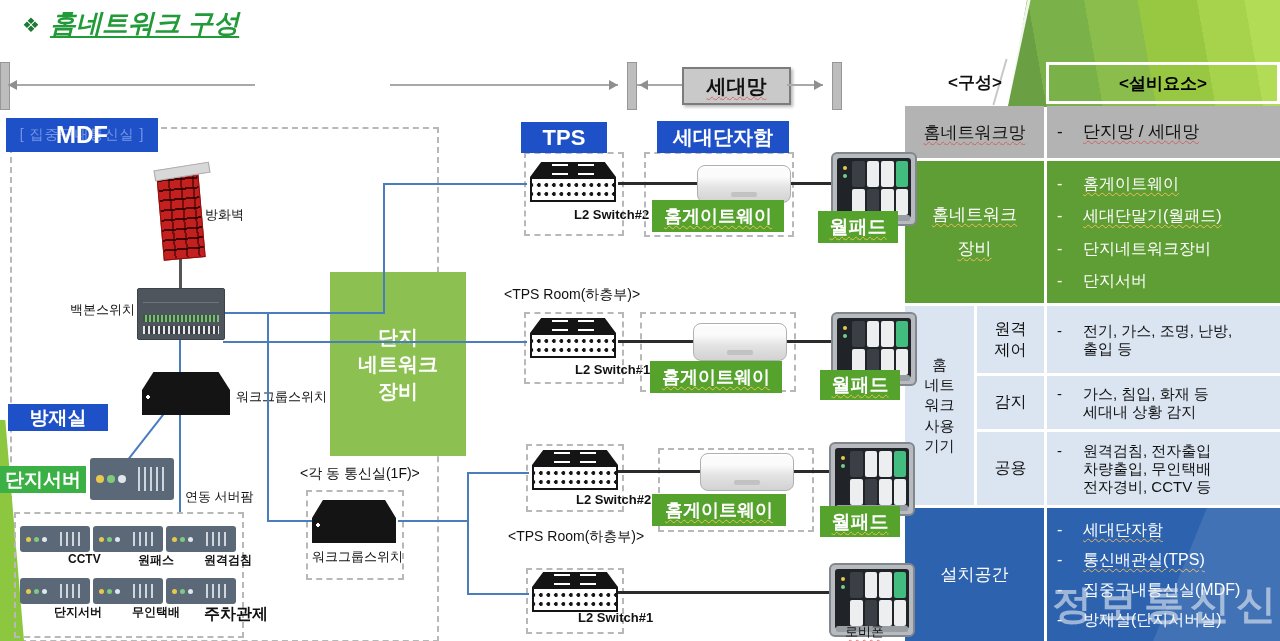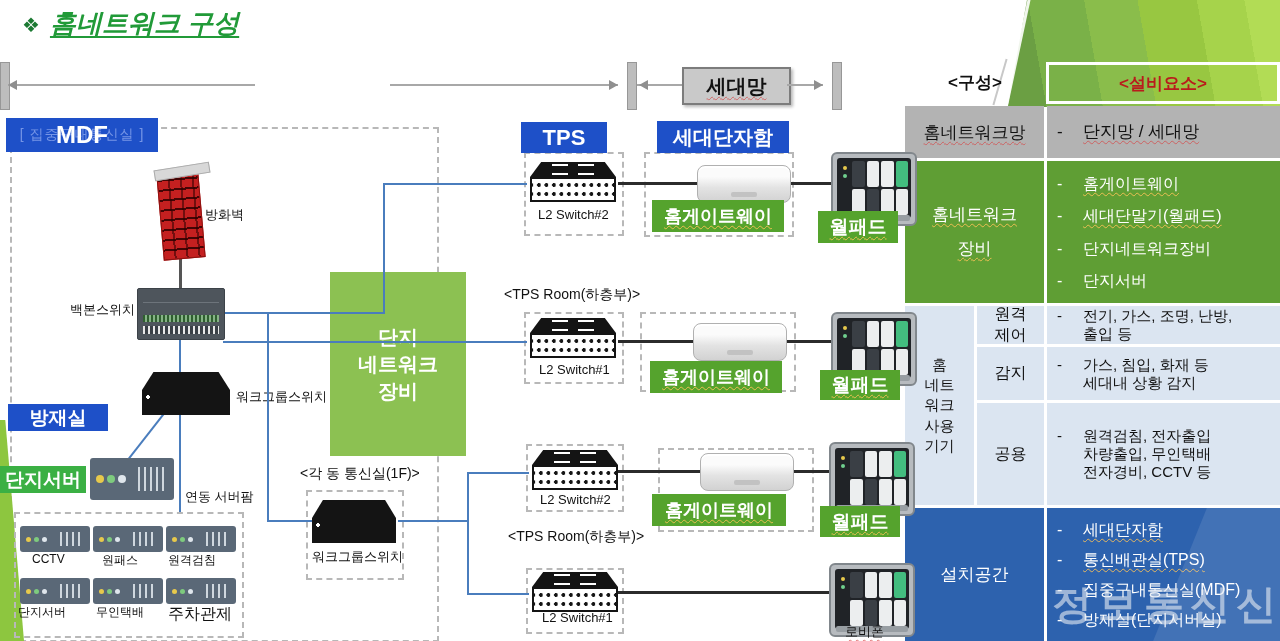--- a/index.html
+++ b/index.html
@@ -17,21 +17,21 @@
   .ah{width:0;height:0;border-style:solid;}
   .ah-l{border-width:5px 9px 5px 0;border-color:transparent #8f8f8f transparent transparent;}
   .ah-r{border-width:5px 0 5px 9px;border-color:transparent transparent transparent #8f8f8f;}
   .dimbox{background:#c9c9c9;border:2px solid #7c7c7c;display:flex;align-items:center;justify-content:center;
           font-weight:bold;font-size:20px;box-shadow:2px 2px 3px rgba(0,0,0,.28);}
   
   .bluebox{background:#1e50c8;color:#fff;font-weight:bold;display:flex;align-items:center;justify-content:center;}
   .greenlbl{background:#55a32d;color:#fff;font-weight:bold;display:flex;align-items:center;justify-content:center;}
   .dashbox{border:2px dashed #b8b8b8;}
   .lbl{font-size:13px;color:#111;white-space:nowrap;}
-  .lbl-b{font-weight:normal;}
+  .lbl-b{font-weight:bold;margin-left:36px;}
   .spell{text-decoration-line:underline;text-decoration-style:wavy;
          text-decoration-color:rgba(214,69,69,.7);text-decoration-thickness:1px;text-underline-offset:3px;}
   .spell-y{text-decoration-line:underline;text-decoration-style:wavy;
          text-decoration-color:rgba(255,196,87,.85);text-decoration-thickness:1px;text-underline-offset:3px;}
   
   .hline{height:2px;background:#4a7dbd;}
   .vline{width:2px;background:#4a7dbd;}
   .kh{height:3px;background:#2b2b2b;}
   .thin{background:#555;}
   
@@ -93,21 +93,21 @@
   .c-light{background:#dbe5f1;}
   .c-blue{background:#2d62ae;color:#fff;}
   .pre{white-space:pre-line;}
   .items{display:flex;flex-direction:column;justify-content:space-around;align-items:stretch;
          padding:6px 4px 6px 10px;text-align:left;}
   .item{display:flex;gap:14px;font-size:16px;line-height:1.2;align-items:flex-start;}
   .item .dash{width:12px;flex:none;}
   .deco{clip-path:polygon(9% 0,100% 0,100% 100%,2% 100%);
         background:linear-gradient(80deg,#6b9f43 0 15%,#7ab148 15% 34%,#8abd4b 34% 52%,#98c741 52% 72%,#a6d34b 72% 88%,#b2dc55 88% 100%);}
   .hdr-cell{border:3px solid #fff;display:flex;align-items:center;justify-content:center;
-            font-weight:bold;font-size:17px;color:#b91c1c;}
+            font-weight:bold;font-size:17px;color:#000000;}
   .watermark{font-size:40px;font-weight:bold;color:rgba(226,233,240,.62);letter-spacing:6px;white-space:nowrap;}
 </style>
 </head>
 <body>
 
 <div id="canvas">
 
   <div class="abs title-row">
     <span class="title-bullet">❖</span>
     <span class="title-text">홈네트워크 구성</span>
@@ -445,21 +445,21 @@
 
   <div class="abs t-row" style="left:905px;top:306px;width:375px;height:199px;">
     <div class="cell c-light pre" style="width:69px;font-size:15px;line-height:1.35;">
       <span class="pre">홈
 네트
 워크
 사용
 기기</span>
     </div>
     <div style="flex:1;display:flex;flex-direction:column;gap:3px;">
-      <div class="t-row" style="height:38px;">
+      <div class="t-row" style="height:67px;">
         <div class="cell c-light pre" style="width:67px;font-size:16px;line-height:1.3;">
           <span class="pre">원격
 제어</span></div>
         <div class="c-light items" style="flex:1;justify-content:center;">
           <div class="item" style="font-size:15px;">
               <span class="dash">-</span>
             <span class="pre">전기, 가스, 조명, 난방,
 출입 등</span>
             </div>
         </div>

